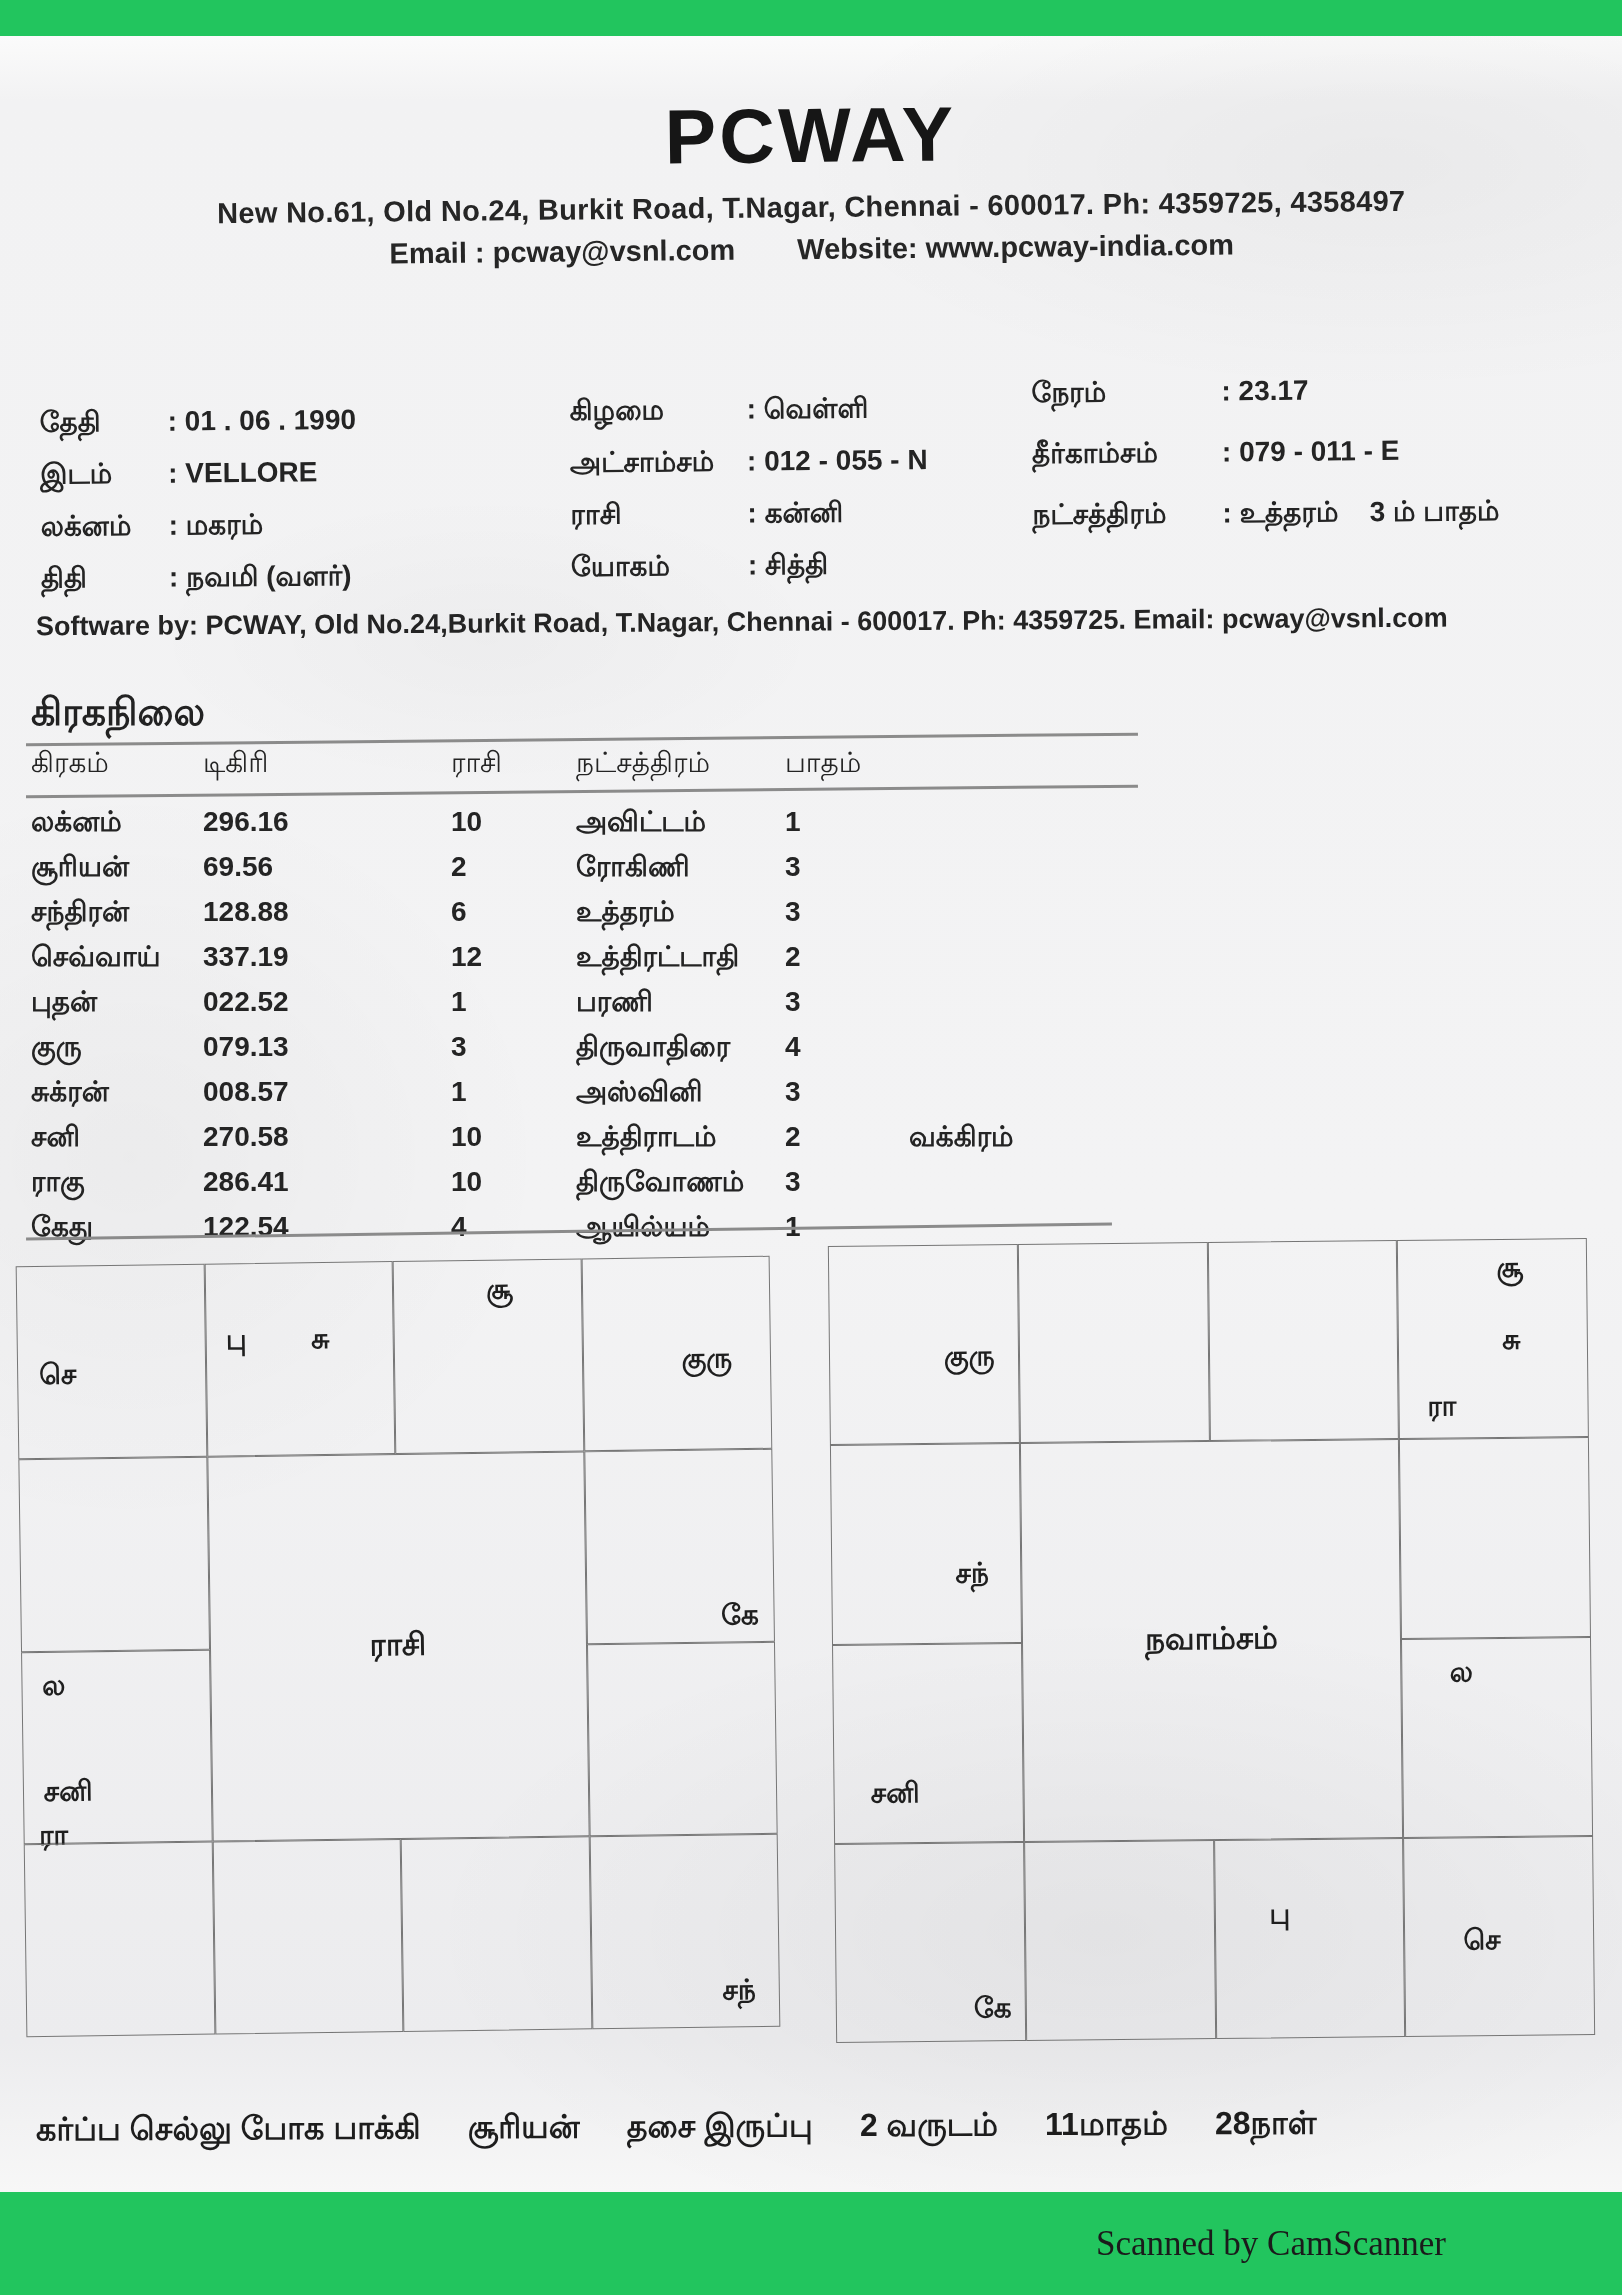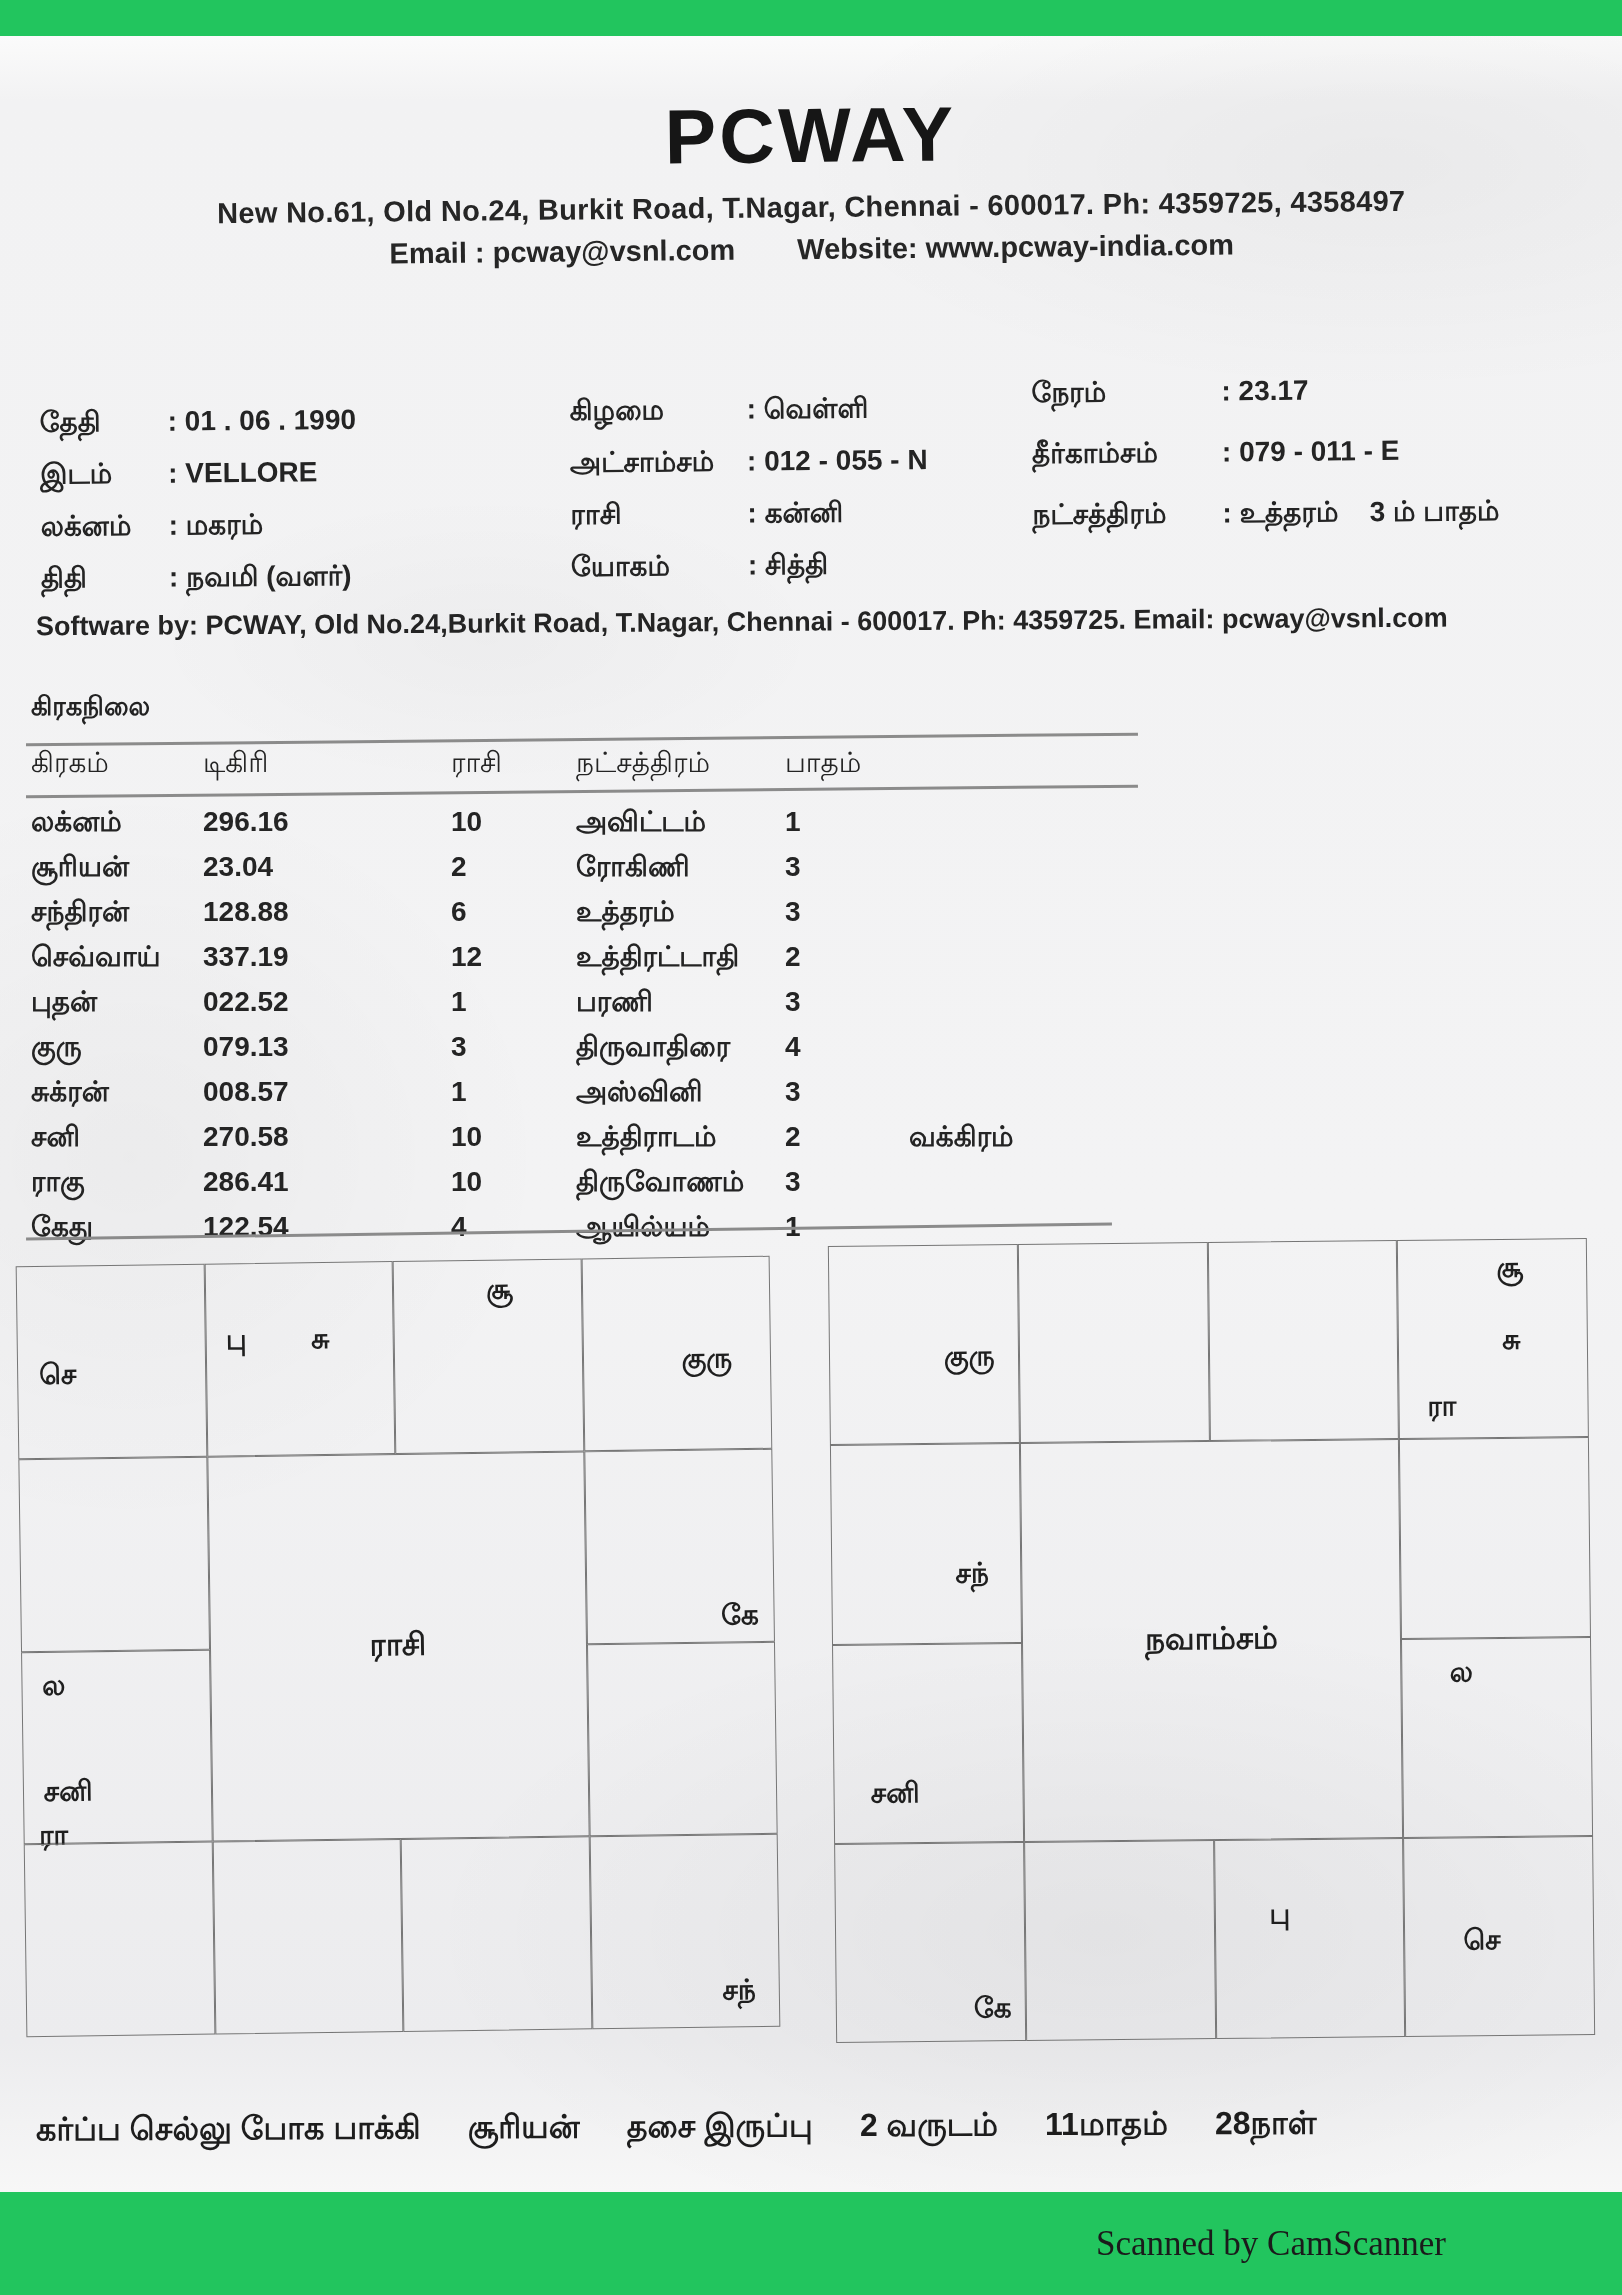--- a/index.html
+++ b/index.html
@@ -37,21 +37,21 @@
   .dcol1 .drow{height:52px;}
   .dcol2 .drow{height:52px;}
   .dcol3 .drow{height:61px;}
   .dlabel{display:inline-block;}
   .dcol1 .dlabel{width:128px;}
   .dcol2 .dlabel{width:177px;}
   .dcol3 .dlabel{width:190px;}
   .dvalue{white-space:pre;}
   .software{position:absolute;left:36px;top:607px;font-size:27px;font-weight:600;transform:rotate(-0.35deg);color:#242424;}
   
-  .gn-title{position:absolute;left:31px;top:691px;font-size:26px;font-weight:700;color:#222;}
+  .gn-title{position:absolute;left:31px;top:691px;font-size:38px;font-weight:700;color:#222;}
   .rule{position:absolute;height:2.6px;background:#8b8b8b;}
   .rule1{left:26px;top:738px;width:1112px;transform:rotate(-0.55deg);}
   .rule2{left:26px;top:790px;width:1112px;transform:rotate(-0.55deg);}
   .rule3{left:26px;top:1230px;width:1086px;transform:rotate(-0.8deg);}
   .theader{position:absolute;left:0;top:747px;width:1622px;height:39px;}
   .theader span, .trow span{position:absolute;font-size:28px;font-weight:400;white-space:nowrap;color:#242424;}
   .trow span{font-weight:600;}
   .c0{left:31px;} .c1{left:203px;} .c2{left:451px;} .c3{left:576px;} .c4{left:785px;} .c5{left:909px;}
   .trows{position:absolute;left:0;top:806px;width:1622px;}
   .trow{position:relative;height:45px;}
@@ -177,21 +177,21 @@
   <div class="trows">
       <div class="trow">
         <span class="c0">லக்னம்</span>
         <span class="c1">296.16</span>
         <span class="c2">10</span>
         <span class="c3">அவிட்டம்</span>
         <span class="c4">1</span>
       </div>
       <div class="trow">
         <span class="c0">சூரியன்</span>
-        <span class="c1">23.04</span>
+        <span class="c1">69.56</span>
         <span class="c2">2</span>
         <span class="c3">ரோகிணி</span>
         <span class="c4">3</span>
       </div>
       <div class="trow">
         <span class="c0">சந்திரன்</span>
         <span class="c1">128.88</span>
         <span class="c2">6</span>
         <span class="c3">உத்தரம்</span>
         <span class="c4">3</span>

